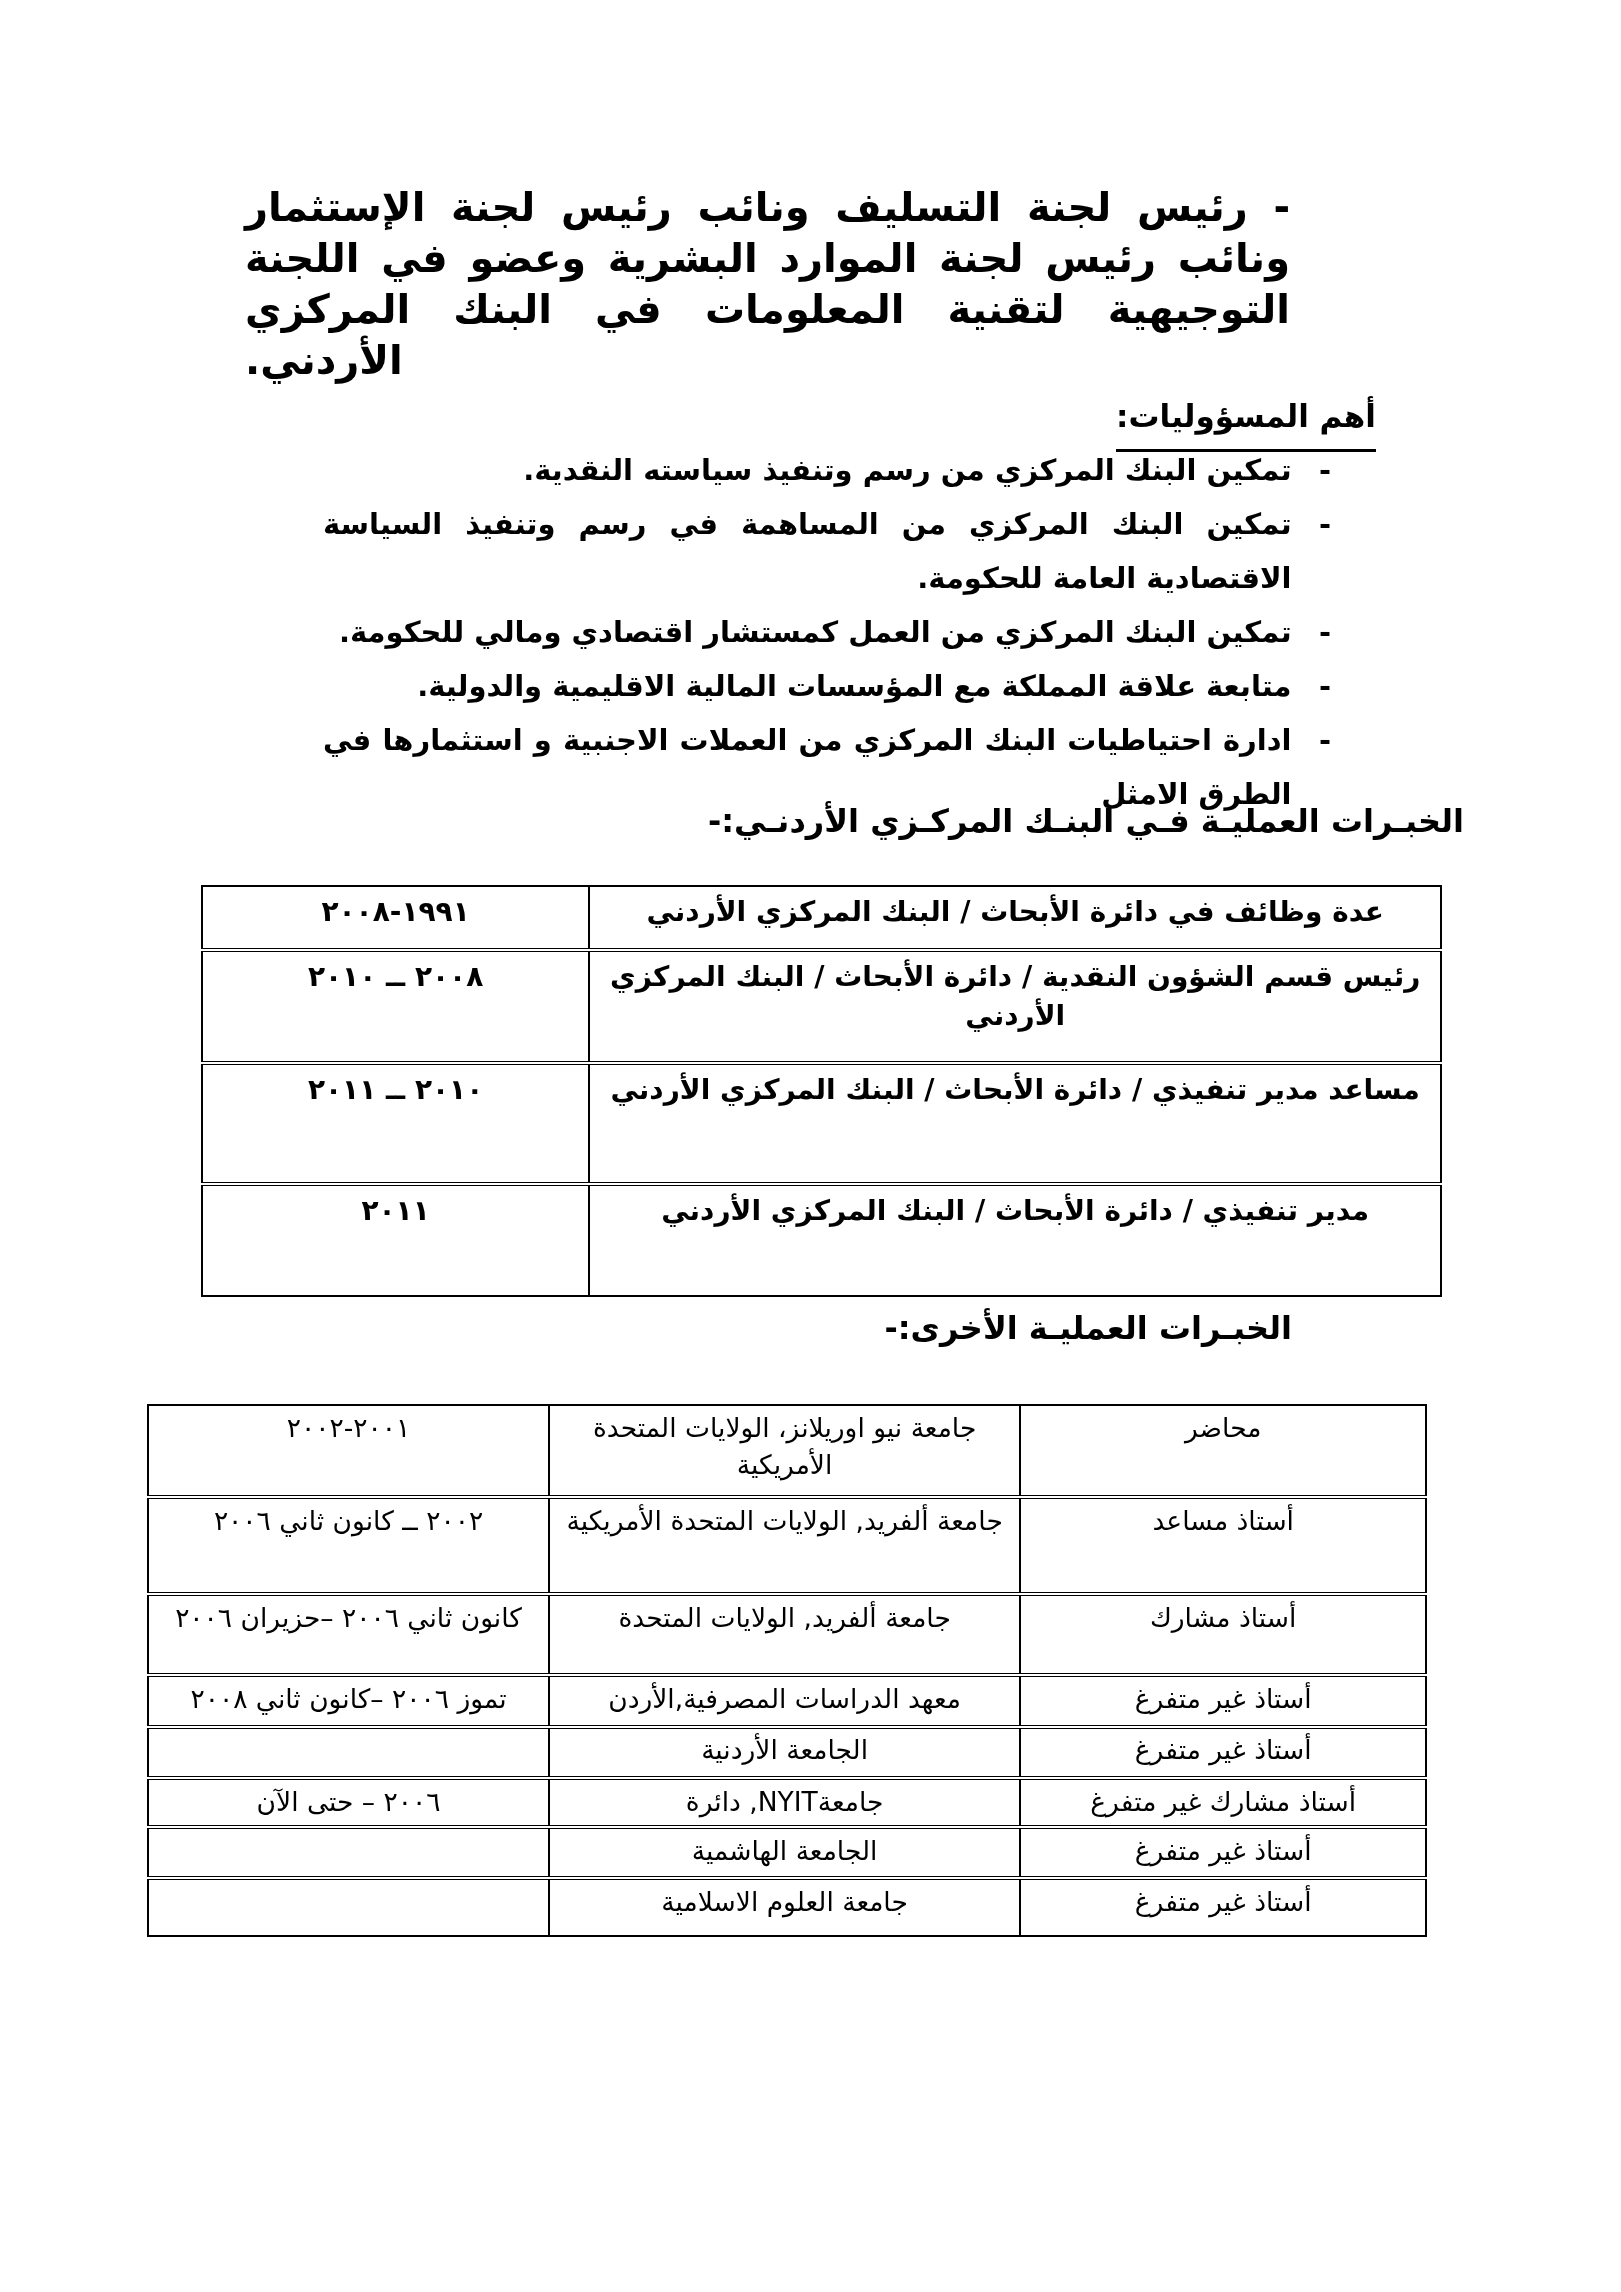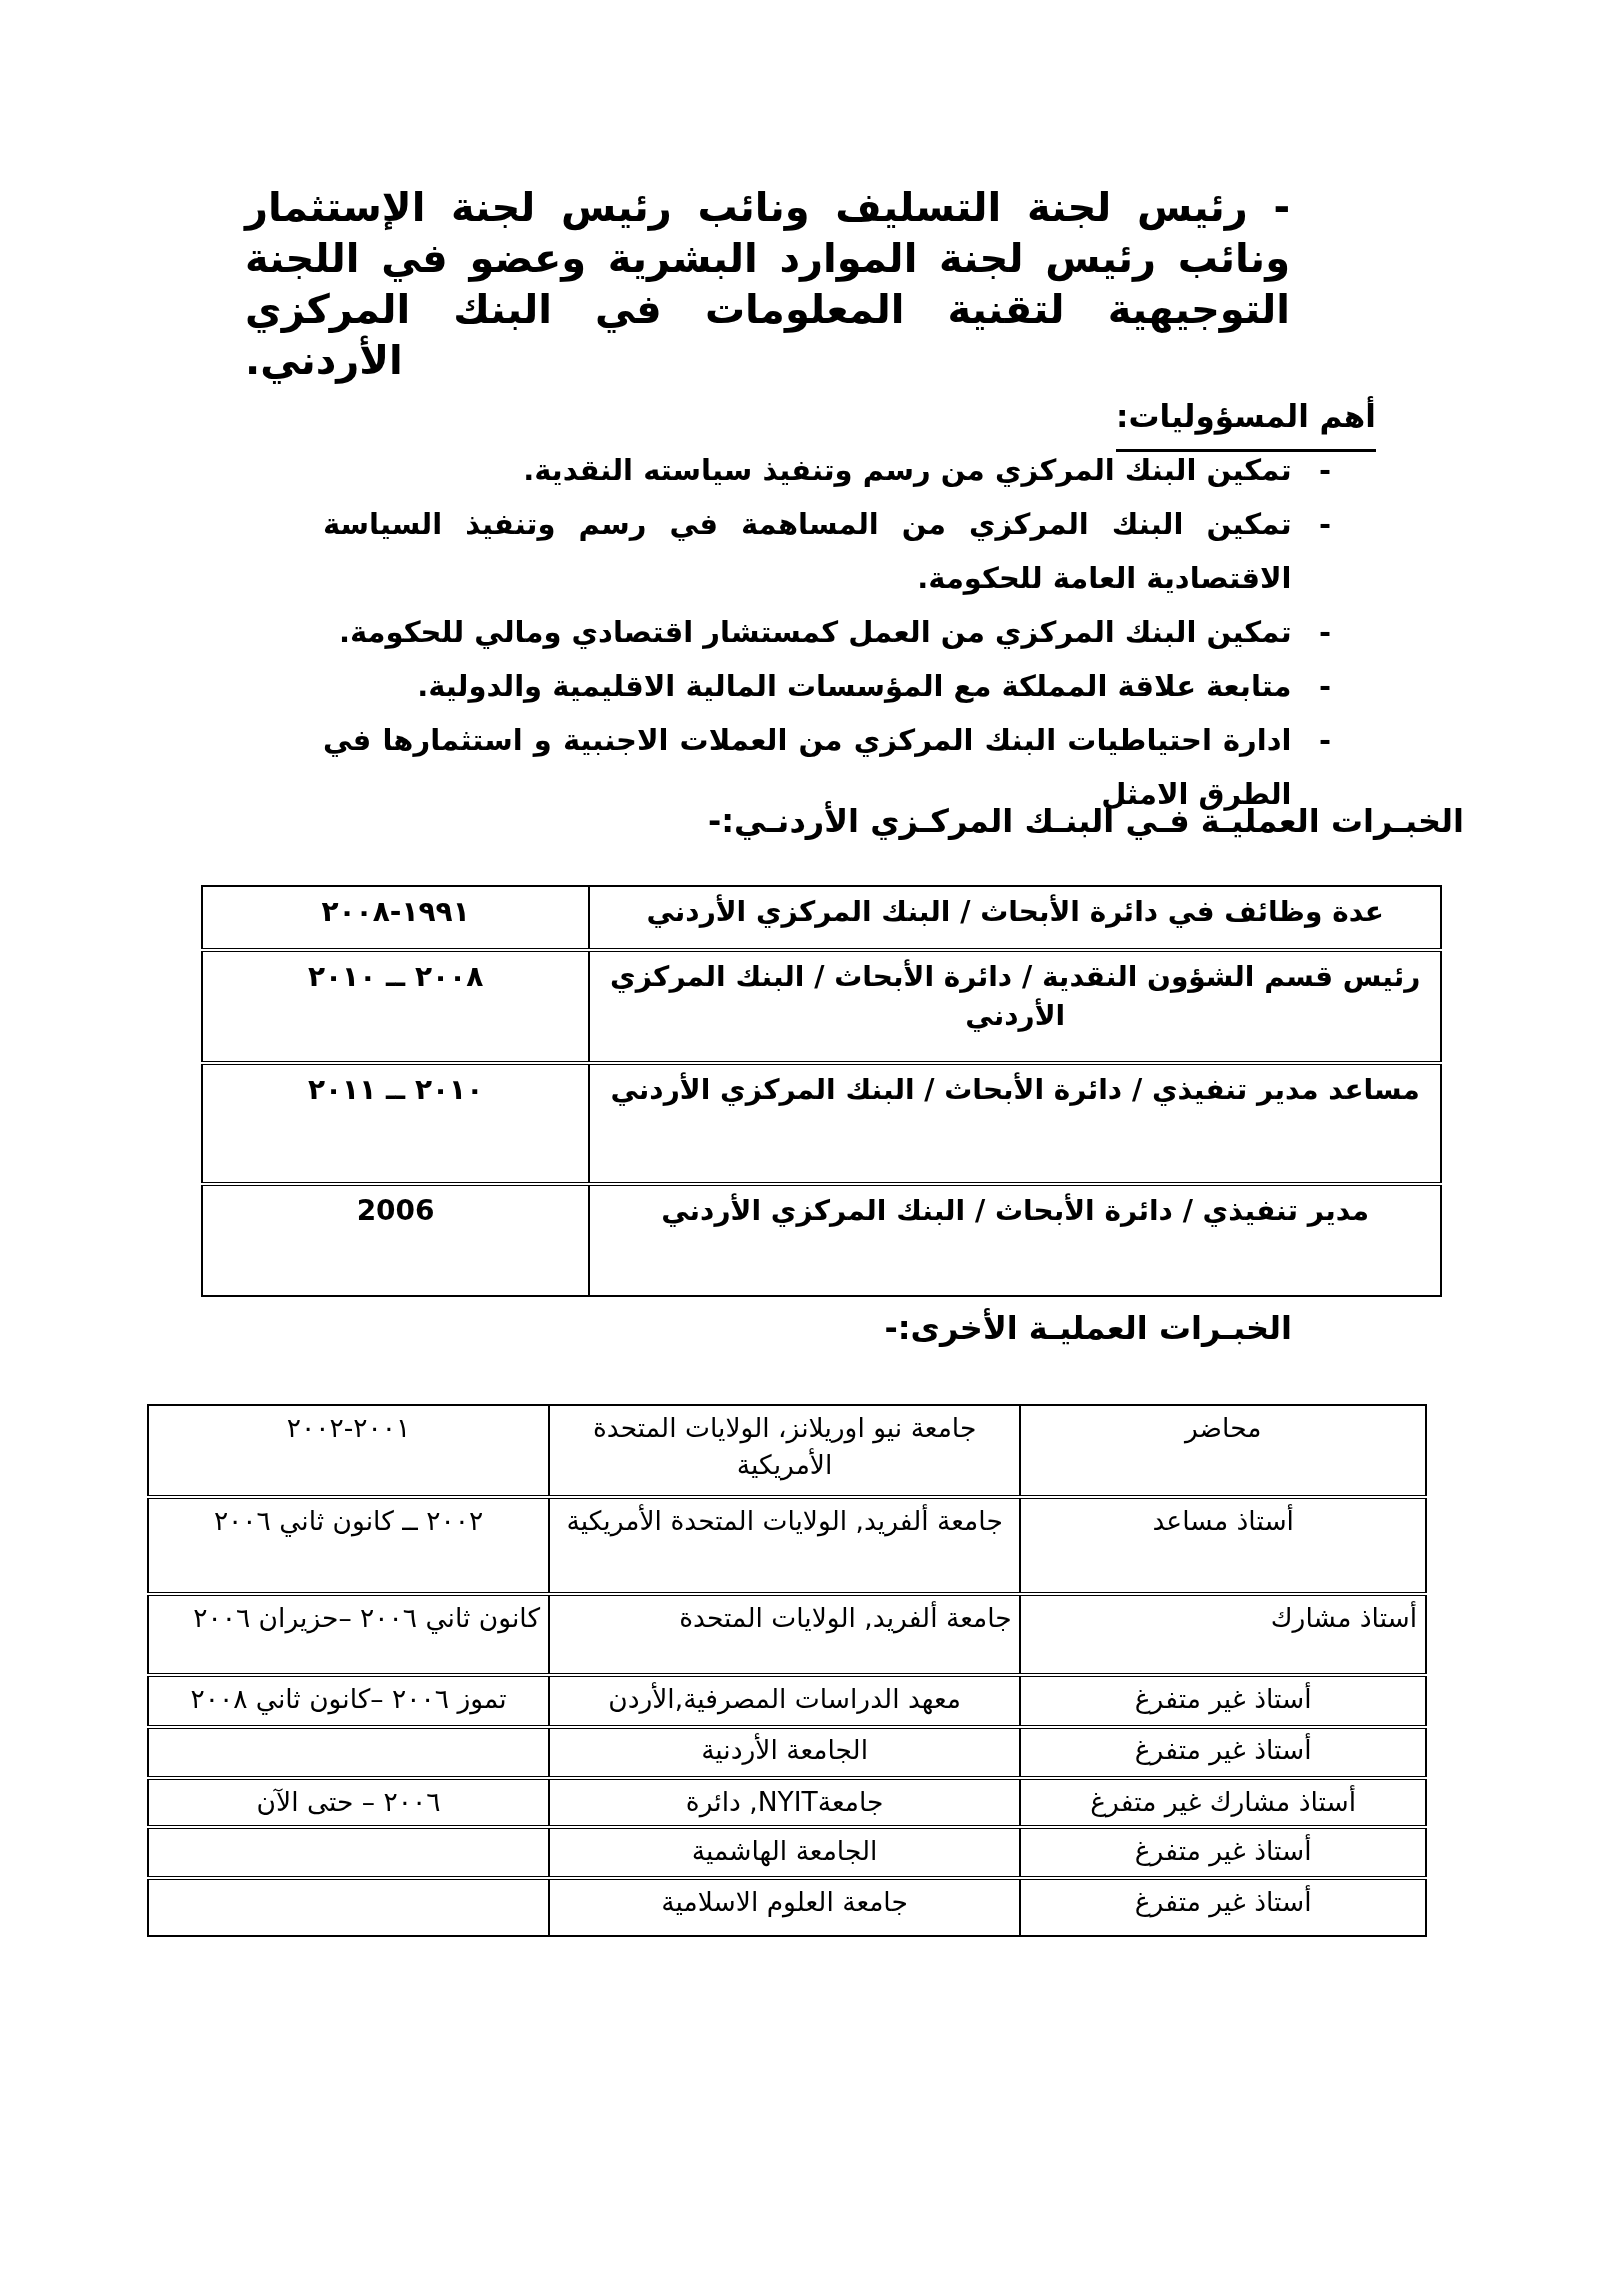--- a/index.html
+++ b/index.html
@@ -78,21 +78,21 @@
     font-size:26.5px;font-weight:normal;
   }
   .other-table td{
     text-align:center;line-height:37px;padding:2.9px 7.8px 0 7.8px;
   }
   .other-table .col-title{width:388px;}
   .other-table .col-inst{width:454px;}
   .other-table .col-per{width:383px;}
   .other-table tr:nth-child(1) td{height:86px;}
   .other-table tr:nth-child(2) td{height:90px;}
-  .other-table tr:nth-child(3) td{height:74px;text-align:right;}
+  .other-table tr:nth-child(3) td{height:74px;}
   .other-table tr:nth-child(4) td{height:45px;}
   .other-table tr:nth-child(5) td{height:45px;}
   .other-table tr:nth-child(6) td{height:42px;margin-top:10px;}
   .other-table tr:nth-child(7) td{height:44px;}
   .other-table tr:nth-child(8) td{height:52px;border-radius:9px;}
   .other-table tr + tr td{border-top:4.9px double #000;}
   .other-table .footer-cell{
     height:90px;
     font-weight:bold;font-size:28px;line-height:47px;
     text-align:justify;text-align-last:center;
@@ -142,21 +142,21 @@
       <tr>
         <td class="col-pos">رئيس قسم الشؤون النقدية / دائرة الأبحاث / البنك المركزي الأردني</td>
         <td class="col-per">٢٠٠٨ ــ ٢٠١٠</td>
       </tr>
       <tr>
         <td class="col-pos">مساعد مدير تنفيذي / دائرة الأبحاث / البنك المركزي الأردني</td>
         <td class="col-per">٢٠١٠ ــ ٢٠١١</td>
       </tr>
       <tr>
         <td class="col-pos">مدير تنفيذي / دائرة الأبحاث / البنك المركزي الأردني</td>
-        <td class="col-per">2006</td>
+        <td class="col-per">٢٠١١</td>
       </tr>
     </tbody>
   </table>
 
   <h2 class="h-other">الخبـرات العمليـة الأخرى:-</h2>
 
   <table class="other-table">
     <tbody>
       <tr>
         <td class="col-title">محاضر</td>

